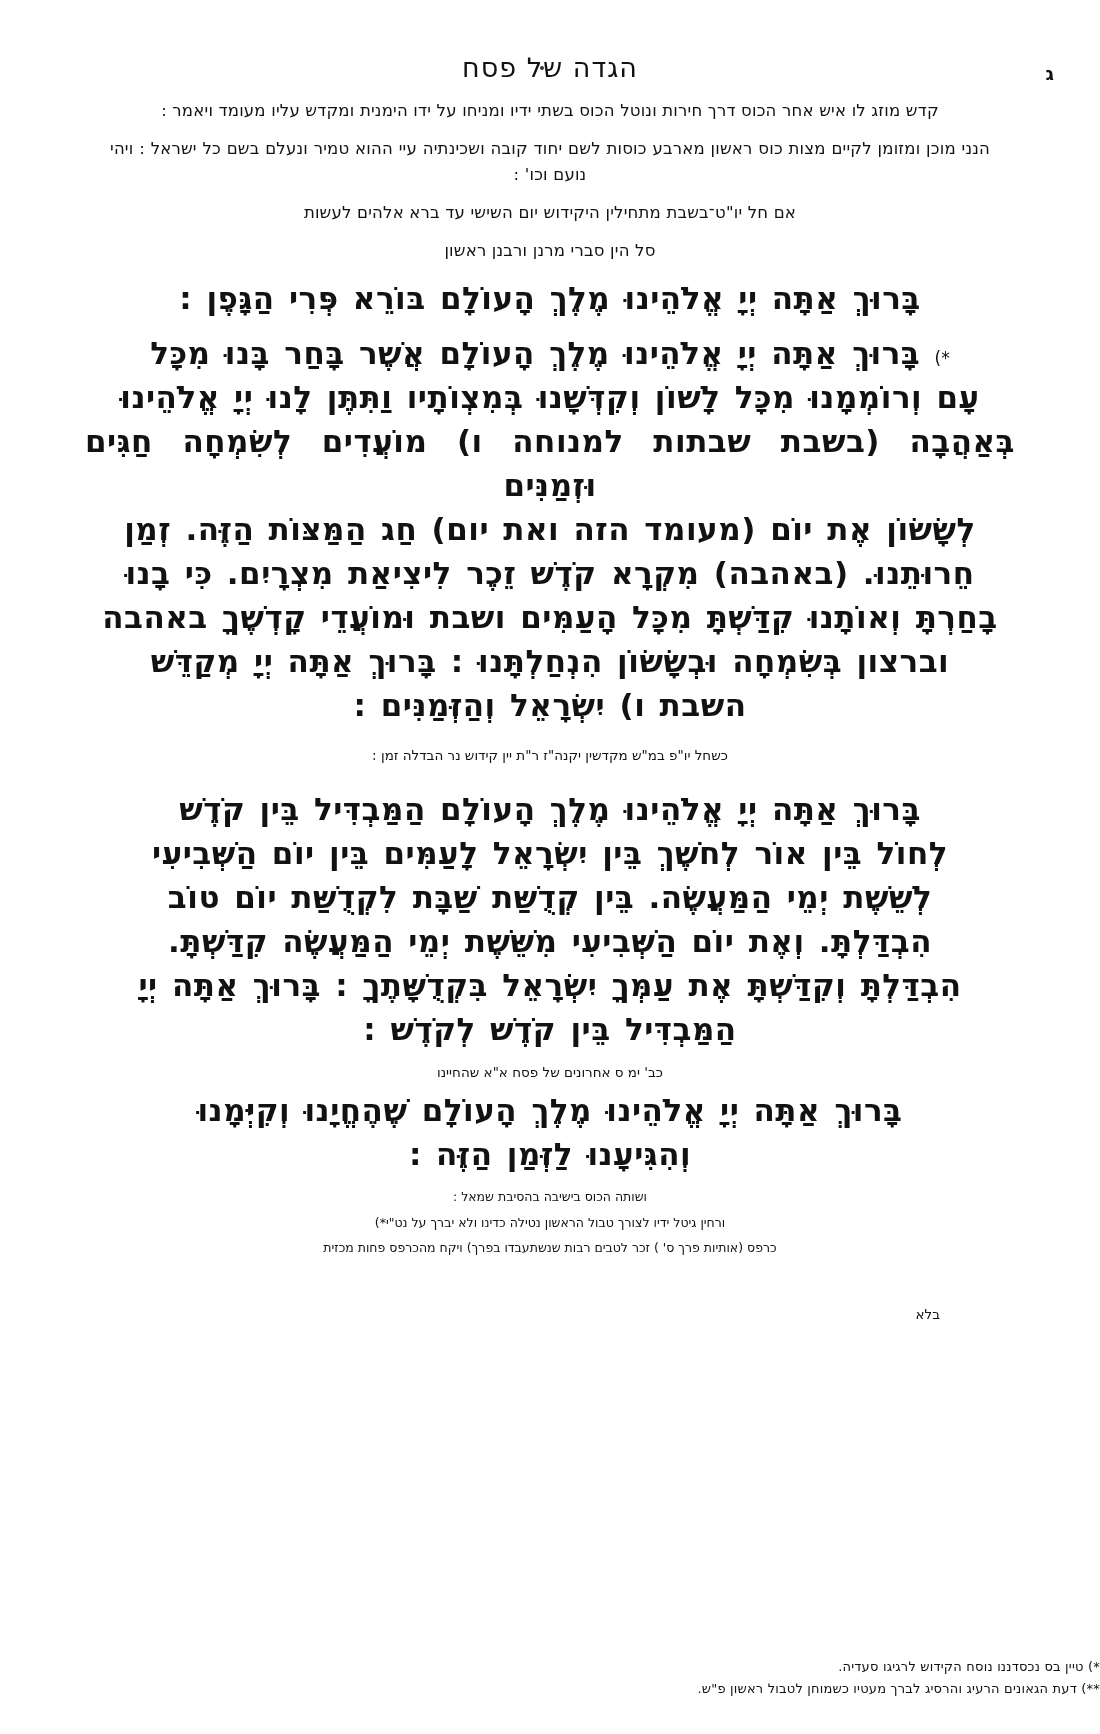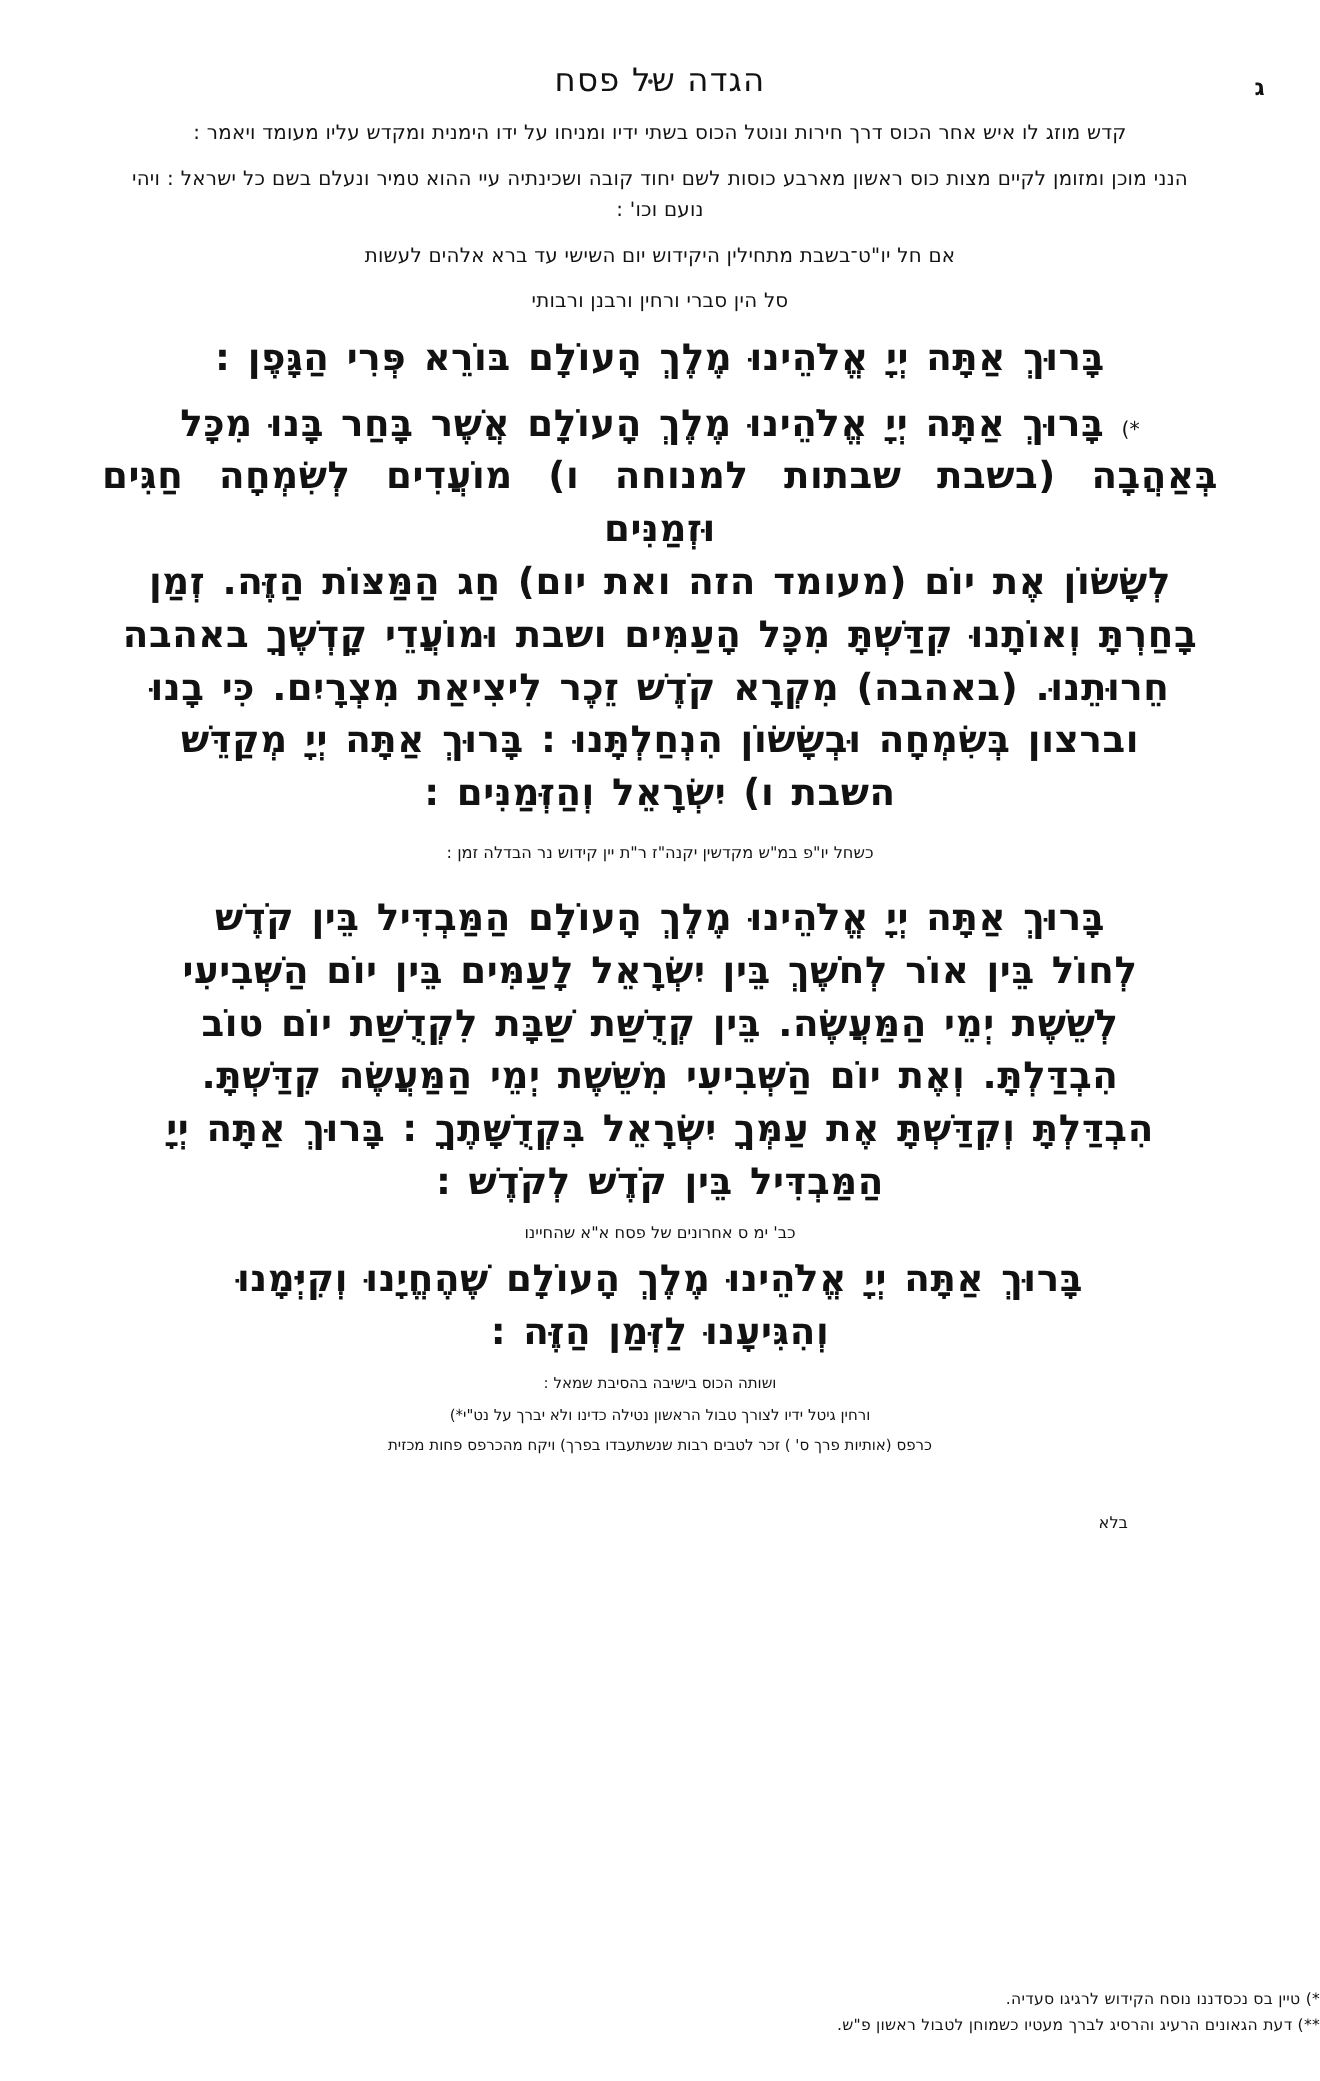--- a/index.html
+++ b/index.html
@@ -149,36 +149,37 @@
   <div class="spacer-s"></div>
 
   <div class="rubric justify">הנני מוכן ומזומן לקיים מצות כוס ראשון מארבע כוסות לשם יחוד קובה ושכינתיה עיי ההוא טמיר ונעלם בשם כל ישראל : ויהי נועם וכו' :</div>
 
   <div class="spacer-s"></div>
 
   <div class="rubric">אם חל יו"ט־בשבת מתחילין היקידוש יום השישי עד ברא אלהים לעשות</div>
 
   <div class="spacer-s"></div>
 
-  <div class="rubric">סל הין סברי ורחין ורבנן ורבותי</div>
+  <div class="rubric">סל הין סברי מרנן ורבנן ראשון</div>
 
   <div class="spacer-s"></div>
 
   <div class="bigtext center">בָּרוּךְ אַתָּה יְיָ אֱלֹהֵינוּ מֶלֶךְ הָעוֹלָם בּוֹרֵא פְּרִי הַגָּפֶן :</div>
 
   <div class="spacer-s"></div>
 
   <div class="bigtext">
     <span class="inline-small">*)</span>
     <span>בָּרוּךְ אַתָּה יְיָ אֱלֹהֵינוּ מֶלֶךְ הָעוֹלָם אֲשֶׁר בָּחַר בָּנוּ מִכָּל</span>
   </div>
+  <div class="bigtext">עָם וְרוֹמְמָנוּ מִכָּל לָשׁוֹן וְקִדְּשָׁנוּ בְּמִצְוֹתָיו וַתִּתֶּן לָנוּ יְיָ אֱלֹהֵינוּ</div>
   <div class="bigtext">בְּאַהֲבָה (בשבת שבתות למנוחה ו) מוֹעֲדִים לְשִׂמְחָה חַגִּים וּזְמַנִּים</div>
   <div class="bigtext">לְשָׂשׂוֹן אֶת יוֹם (מעומד הזה ואת יום) חַג הַמַּצּוֹת הַזֶּה. זְמַן</div>
+  <div class="bigtext">חֵרוּתֵנוּ. (באהבה) מִקְרָא קֹדֶשׁ זֵכֶר לִיצִיאַת מִצְרָיִם. כִּי בָנוּ</div>
   <div class="bigtext">בָחַרְתָּ וְאוֹתָנוּ קִדַּשְׁתָּ מִכָּל הָעַמִּים ושבת וּמוֹעֲדֵי קָדְשֶׁךָ באהבה</div>
-  <div class="bigtext">חֵרוּתֵנוּ. (באהבה) מִקְרָא קֹדֶשׁ זֵכֶר לִיצִיאַת מִצְרָיִם. כִּי בָנוּ</div>
   <div class="bigtext">וברצון בְּשִׂמְחָה וּבְשָׂשׂוֹן הִנְחַלְתָּנוּ : בָּרוּךְ אַתָּה יְיָ מְקַדֵּשׁ</div>
   <div class="bigtext">השבת ו) יִשְׂרָאֵל וְהַזְּמַנִּים :</div>
 
   <div class="spacer-m"></div>
 
   <div class="smallrubric">כשחל יו"פ במ"ש  מקדשין יקנה"ז  ר"ת יין קידוש נר הבדלה זמן :</div>
 
   <div class="spacer-s"></div>
 
 

